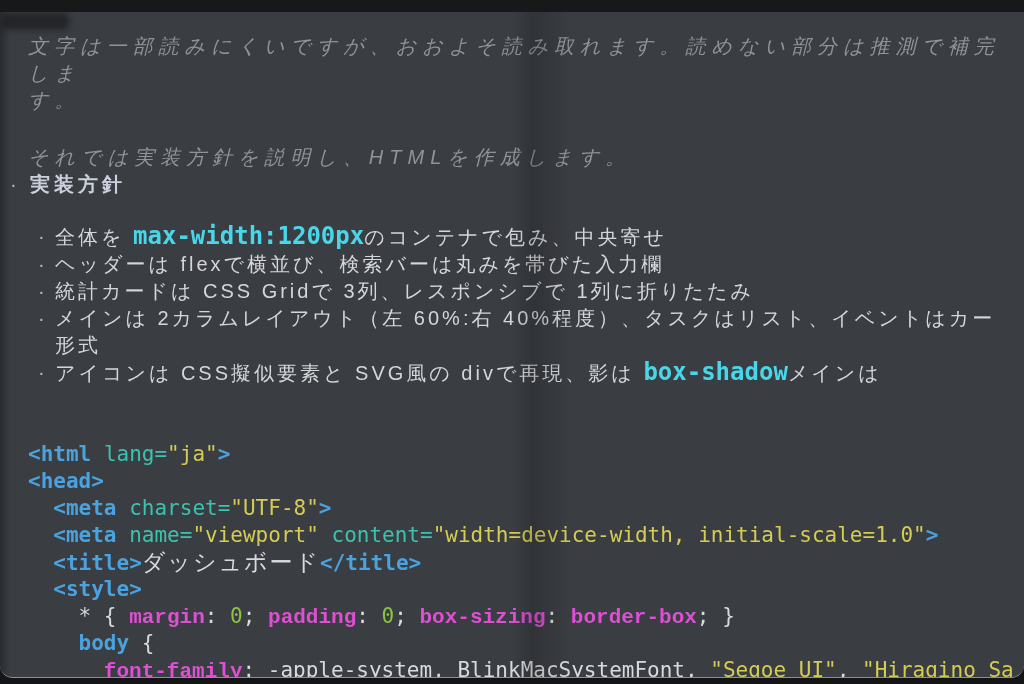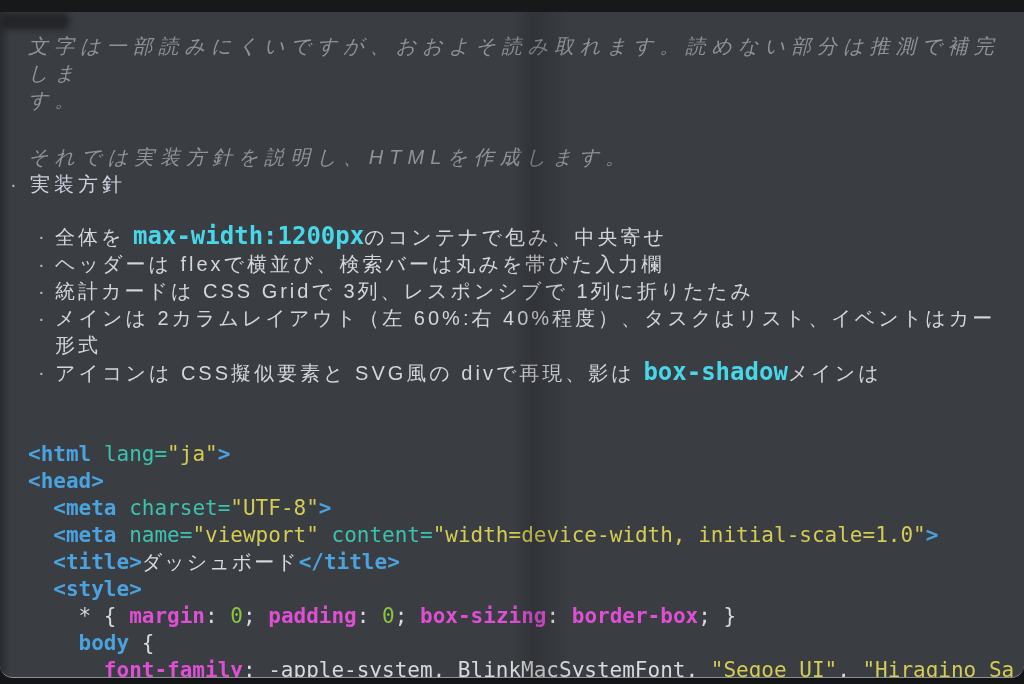--- a/index.html
+++ b/index.html
@@ -30,21 +30,21 @@
     font-style:italic;font-size:20px;line-height:27px;letter-spacing:6px;
     margin:0 0 0 18px;white-space:pre-line;
   }
   .para1{margin-bottom:30px;}
   .para2{margin-bottom:0;}
 
   .heading-row{display:flex;align-items:flex-start;line-height:27px;margin:0 0 25px 0;}
   .marker{flex:none;width:20px;color:#b7bac0;font-size:20px;line-height:27px;text-align:left;}
   .bullet-row .marker{width:17px;}
   .heading-text{
-    color:var(--heading-text,#ccd0dc);font-weight:normal;font-size:20px;line-height:27px;letter-spacing:4px;
+    color:var(--heading-text,#ccd0dc);font-weight:bold;font-size:20px;line-height:27px;letter-spacing:4px;
   }
   .bullet-row{display:flex;align-items:flex-start;margin-left:28px;line-height:27px;}
   .bullet-text{
     color:var(--body-text,#d4d6d9);font-size:20px;line-height:27px;letter-spacing:3px;
     white-space:pre-line;
   }
   .inline-code{
     color:var(--inline-code-cyan,#49d6e9);font-weight:bold;
     font-family:"DejaVu Sans Mono","Liberation Mono",monospace;
     font-size:24px;letter-spacing:0;
@@ -53,24 +53,24 @@
   .code-block{
     margin:54px 0 0 18px;
     font-family:"DejaVu Sans Mono","Liberation Mono",monospace;
     font-size:21px;line-height:27px;white-space:pre;
   }
   .code-line{height:27px;}
   .tok-plain{color:var(--syn-plain,#d8dadc);}
   .tok-tag{color:var(--syn-tag,#4aa3df);font-weight:bold;}
   .tok-attr{color:var(--syn-attr,#3cc3b0);}
   .tok-str{color:var(--syn-str,#d5cc54);}
-  .tok-prop{color:var(--syn-prop,#de4fd4);font-weight:bold;}
+  .tok-prop{color:var(--syn-prop,#de4fd4);font-weight:bold;font-family:Liberation Mono, monospace;}
   .tok-num{color:var(--syn-num,#8cc43f);}
   .tok-cjk{color:#d8dadc;letter-spacing:2px;
-    font-family:"Liberation Sans","DejaVu Sans",sans-serif;font-size:20px;}
+    font-family:"Liberation Sans","DejaVu Sans",sans-serif;font-size:23px;}
 </style>
 </head>
 <body>
 
 <div class="top-strip"></div>
 
 <div class="window">
   <div class="redacted"></div>
 
   <div class="content">

